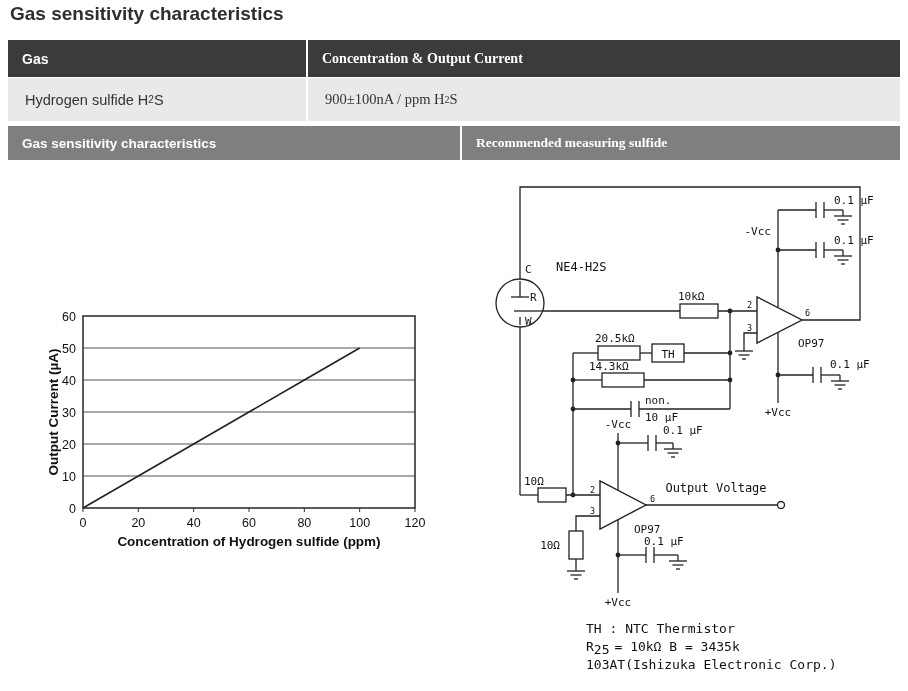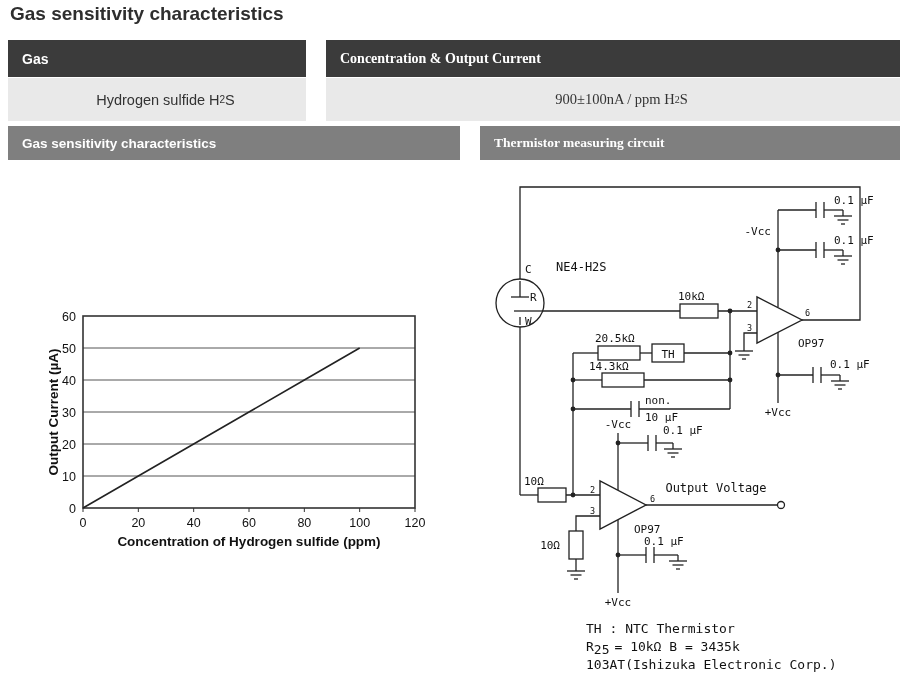--- a/index.html
+++ b/index.html
@@ -6,29 +6,29 @@
   html,body { background:#ffffff; }
   body {
     width:908px; height:691px; position:relative; overflow:hidden;
     font-family:"Liberation Sans", sans-serif;
   }
   .title {
     position:absolute; left:10px; top:3px;
     font-size:19px; font-weight:bold; color:#2e2e2e;
   }
   .spec-table { position:absolute; left:8px; top:40px; width:892px; }
-  .trow { display:flex; gap:20px; background:#fff; }
+  .trow { display:flex; gap:2px; background:#fff; }
   .thead .cell {
     background:var(--header-bg,#3b3b3b); color:#fff; font-weight:bold;
     font-size:14px; height:37px; display:flex; align-items:center; padding-left:14px;
   }
   .tdata { margin-top:1px; }
   .tdata .cell {
     background:var(--row-bg,#e9e9e9); color:#333; font-size:14.5px;
-    height:43px; display:flex; align-items:center; padding-left:17px;justify-content:center;
+    height:43px; display:flex; align-items:center; padding-left:17px;
   }
   .tsection { margin-top:5px; }
   .tsection .cell {
     background:var(--section-bg,#7f7f7f); color:#fff; font-weight:bold;
     font-size:13.5px; height:34px; display:flex; align-items:center; padding-left:14px;
   }
   .c1 { width:298px; flex:0 0 auto; }
   .c2 { flex:1;font-family:Liberation Serif, serif; }
   .tsection .c1 { width:452px; }
   sub { font-size:10px; line-height:0; }
@@ -77,21 +77,21 @@
           <span>S</span>
       </div>
       <div class="cell c2">
         <span>900±100nA / ppm H</span>
           <sub>2</sub>
           <span>S</span>
       </div>
     </div>
     <div class="trow tsection">
       <div class="cell c1">Gas sensitivity characteristics</div>
-      <div class="cell c2">Thermistor measuring circuit</div>
+      <div class="cell c2">Recommended measuring sulfide</div>
     </div>
   </div>
 
   <svg id="chart" width="390" height="260" viewBox="0 0 390 260">
     <g>
         <text x="31" y="209.5" class="tick ytick">0</text>
         <line x1="38" x2="370" y1="173" y2="173" class="grid"></line>
         <text x="31" y="177.5" class="tick ytick">10</text>
         <line x1="38" x2="370" y1="141" y2="141" class="grid"></line>
         <text x="31" y="145.5" class="tick ytick">20</text>

